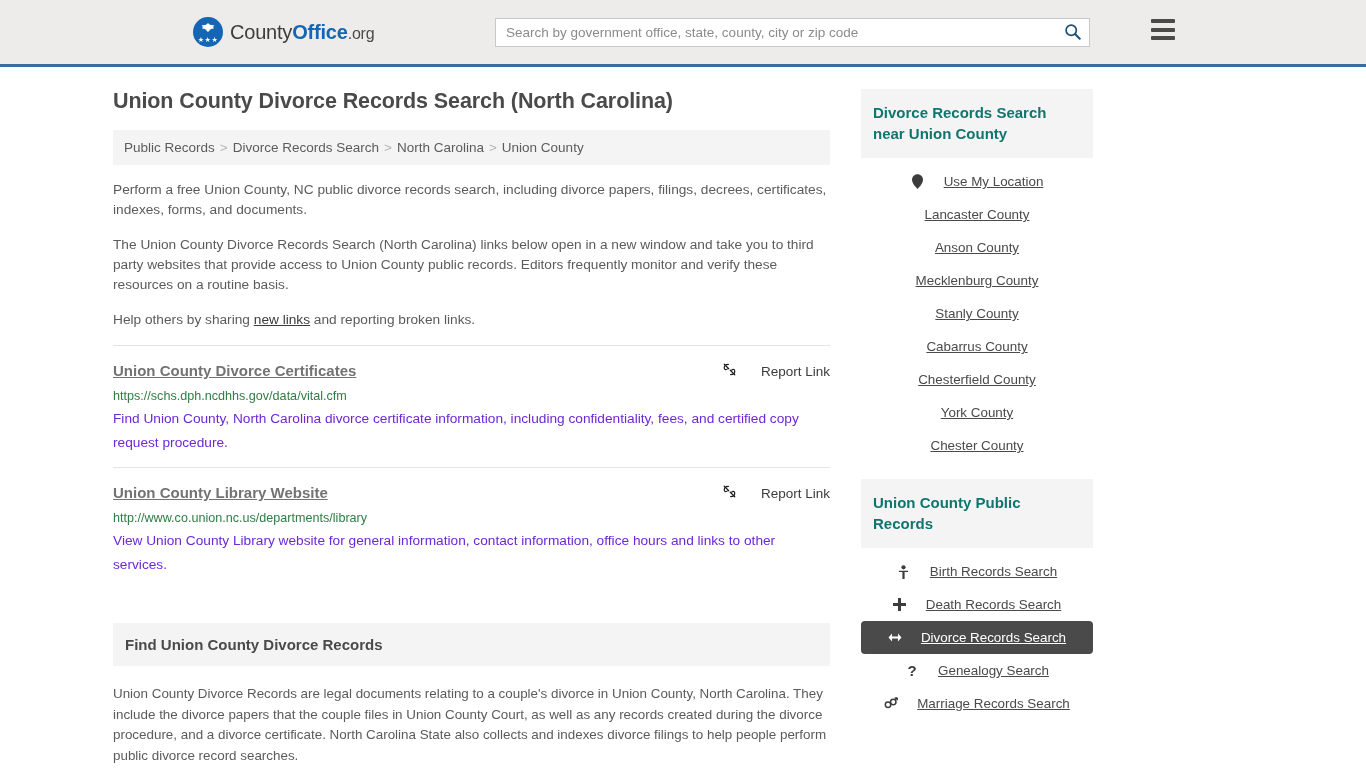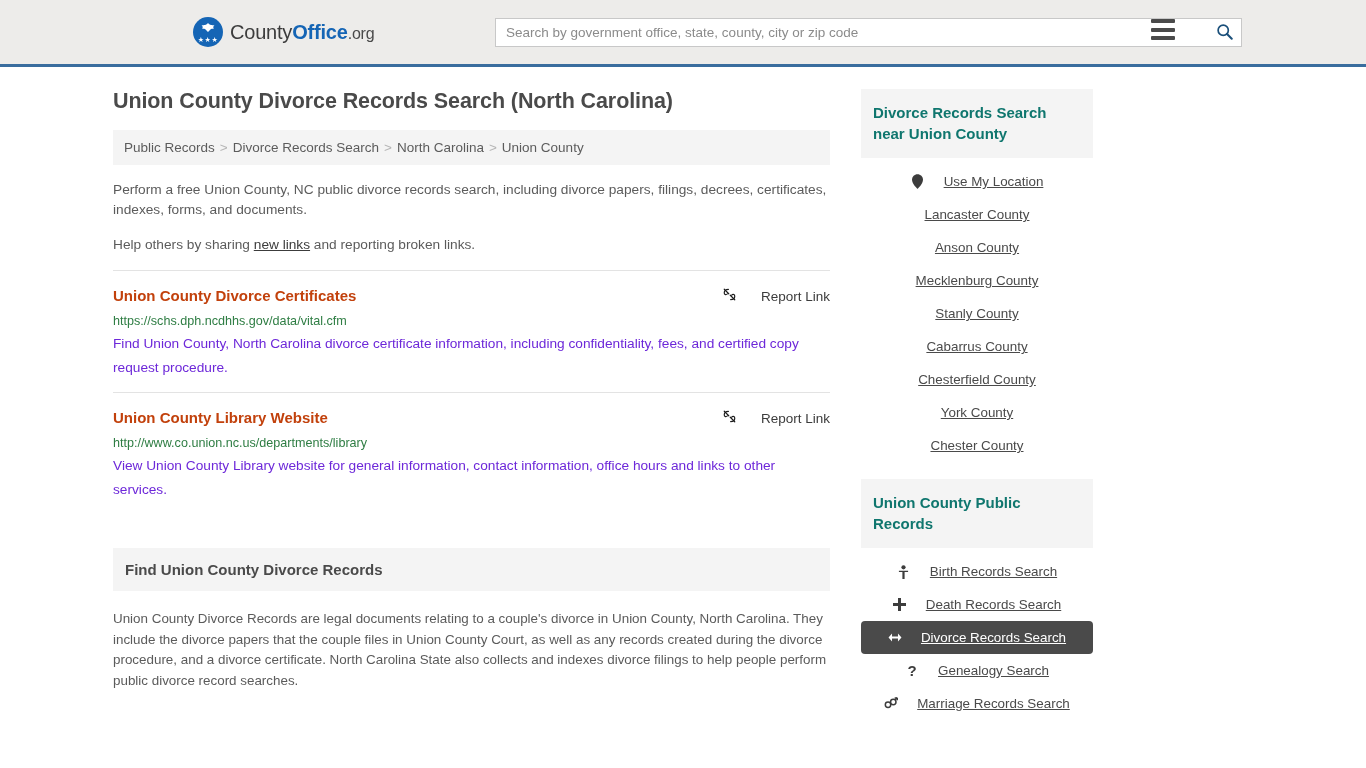--- a/index.html
+++ b/index.html
@@ -56,21 +56,21 @@
     white-space: nowrap;
   }
   .logo-text .lt-county { color: #3c3c3c; }
   .logo-text .lt-office { color: #1565b5; font-weight: bold; }
   .logo-text .lt-org { color: #4a4a4a; font-size: 16px; }
 
   .search-wrap {
     position: absolute;
     left: 495px;
     top: 18px;
-    width: 747px;
+    width: 595px;
     height: 29px;
     background: #ffffff;
     border: 1px solid #c8c8c8;
     display: flex;
     align-items: flex-end;
   }
   .search-input {
     flex: 1 1 auto;
     border: none;
     outline: none;
@@ -147,21 +147,22 @@
     padding: 15px 0 12px 0;
   }
   .link-entry-head {
     display: flex;
     align-items: flex-start;
     justify-content: space-between;
   }
   .link-title {
     font-size: 15px;
     font-weight: bold;
-    color: #c2410c;
+    color: #737373;
+    text-decoration: underline;
     cursor: pointer;
     line-height: 19px;
   }
   .report-link {
     display: flex; align-items: center; gap: 24px;
     font-size: 13.5px; color: #3c3c3c;
     cursor: pointer; white-space: nowrap;
     padding-top: 1px;
   }
   .link-url {
@@ -272,20 +273,21 @@
 
     <div class="main-col">
       <h1 class="page-title">Union County Divorce Records Search (North Carolina)</h1>
 
       <div class="breadcrumb">
         <a>Public Records</a><span class="sep">&gt;</span><a>Divorce Records Search</a><span class="sep">&gt;</span><a>North Carolina</a><span class="sep">&gt;</span><a>Union County</a>
       </div>
 
       <div class="intro">
         <p>Perform a free Union County, NC public divorce records search, including divorce papers, filings, decrees, certificates, indexes, forms, and documents.</p>
+        <p>The Union County Divorce Records Search (North Carolina) links below open in a new window and take you to third party websites that provide access to Union County public records. Editors frequently monitor and verify these resources on a routine basis.</p>
         <p><span>Help others by sharing </span><a>new links</a><span> and reporting broken links.</span></p>
       </div>
 
       <div class="link-entry">
         <div class="link-entry-head">
           <a class="link-title">Union County Divorce Certificates</a>
           <div class="report-link">
             <span>
               <svg width="15" height="15" viewBox="0 0 20 20" xmlns="http://www.w3.org/2000/svg">
                 <path d="M3 3 L9 9 M11 11 L17 17" stroke="#1c1c1c" stroke-width="1.6" stroke-linecap="round" fill="none"></path>

